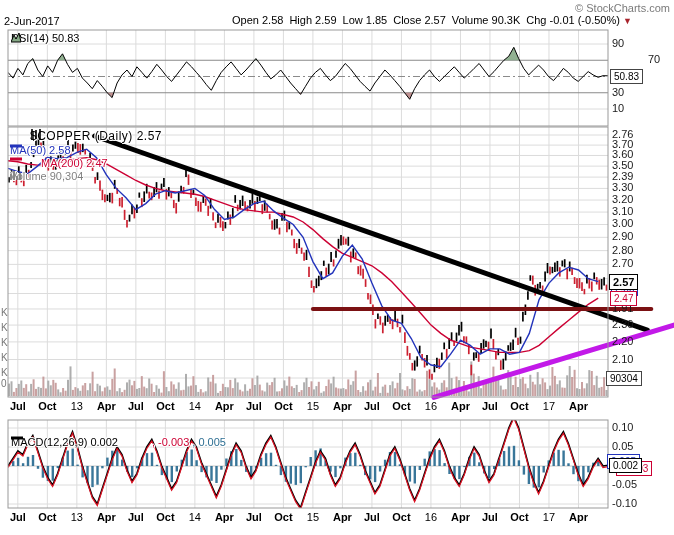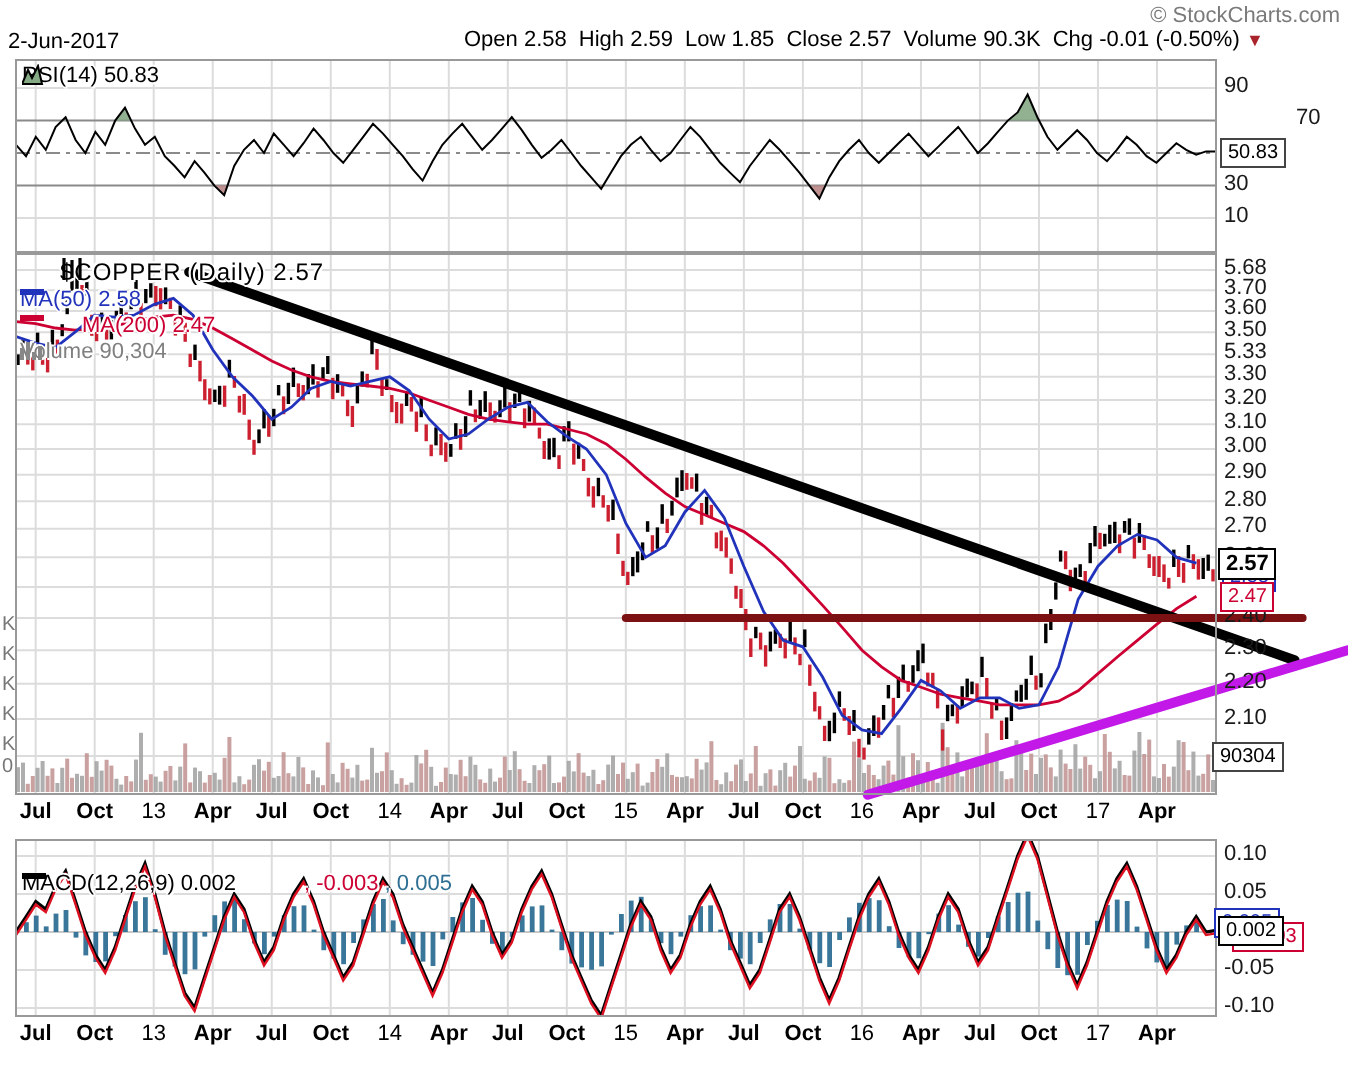--- a/index.html
+++ b/index.html
@@ -784,35 +784,35 @@
       <rect x="8" y="30" width="600" height="96" fill="none" stroke="#999999"></rect>
       <rect x="8" y="127" width="600" height="270" fill="none" stroke="#999999"></rect>
       <rect x="8" y="420" width="600" height="88" fill="none" stroke="#999999"></rect>
     </svg>
 
   <div id="gen-labels">
       <span class="abs tick" style="left: 612px; top: 37px;">90</span>
       <span class="abs tick" style="left: 648px; top: 53.25px;">70</span>
       <span class="abs tick" style="left: 612px; top: 85.75px;">30</span>
       <span class="abs tick" style="left: 612px; top: 102px;">10</span>
-      <span class="abs tick" style="left: 612px; top: 128px;">5.68</span>
+      <span class="abs tick" style="left: 612px; top: 128px;">2.76</span>
       <span class="abs tick" style="left: 612px; top: 138.096px;">3.70</span>
       <span class="abs tick" style="left: 612px; top: 148.469px;">3.60</span>
       <span class="abs tick" style="left: 612px; top: 159.135px;">3.50</span>
-      <span class="abs tick" style="left: 612px; top: 170.109px;">5.33</span>
+      <span class="abs tick" style="left: 612px; top: 170.109px;">2.39</span>
       <span class="abs tick" style="left: 612px; top: 181.411px;">3.30</span>
       <span class="abs tick" style="left: 612px; top: 193.061px;">3.20</span>
       <span class="abs tick" style="left: 612px; top: 205.081px;">3.10</span>
       <span class="abs tick" style="left: 612px; top: 217.495px;">3.00</span>
       <span class="abs tick" style="left: 612px; top: 230.329px;">2.90</span>
       <span class="abs tick" style="left: 612px; top: 243.615px; text-align: right;">2.80</span>
       <span class="abs tick" style="left: 612px; top: 257.383px;">2.70</span>
       <span class="abs tick" style="left: 612px; top: 271.671px;">2.60</span>
       <span class="abs tick" style="left: 612px; top: 286.52px;">2.50</span>
-      <span class="abs tick" style="left: 612px; top: 301.975px;">2.40</span>
+      <span class="abs tick" style="left: 612px; top: 301.975px;">1.91</span>
       <span class="abs tick" style="left: 612px; top: 318.087px;">2.30</span>
       <span class="abs tick" style="left: 612px; top: 334.916px;">2.20</span>
       <span class="abs tick" style="left: 612px; top: 352.528px;">2.10</span>
       <span class="abs tick" style="left: 612px; top: 371px;">2.00</span>
       <span class="abs tick" style="left: 612px; top: 421px;">0.10</span>
       <span class="abs tick" style="left: 612px; top: 440px;">0.05</span>
       <span class="abs tick" style="left: 612px; top: 478px;">-0.05</span>
       <span class="abs tick" style="left: 612px; top: 497px;">-0.10</span>
       <span class="abs vtick" style="left: 1px; top: 307px;">K</span>
       <span class="abs vtick" style="left: 1px; top: 322px;">K</span>

